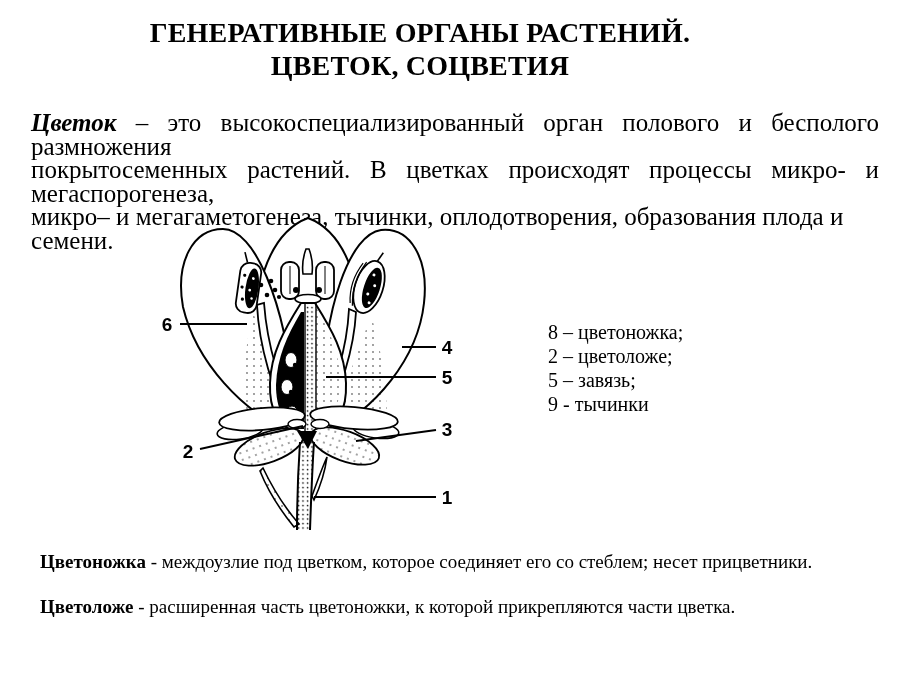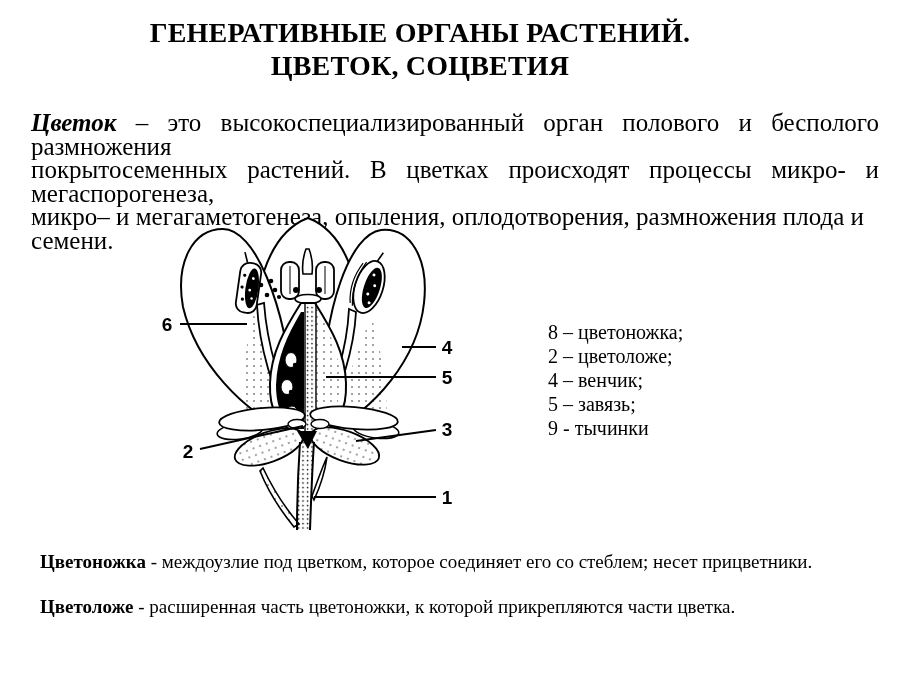--- a/index.html
+++ b/index.html
@@ -39,21 +39,21 @@
 <body>
 
 <div class="title">
   <div>ГЕНЕРАТИВНЫЕ ОРГАНЫ РАСТЕНИЙ.</div>
   <div>ЦВЕТОК, СОЦВЕТИЯ</div>
 </div>
 
 <div class="intro">
   <div class="just-line"><span class="term">Цветок</span><span> – это высокоспециализированный орган полового и бесполого размножения</span></div>
   <div class="just-line">покрытосеменных растений. В цветках происходят процессы микро- и мегаспорогенеза,</div>
-  <div>микро– и мегагаметогенеза, опыления, оплодотворения, размножения плода и семени.</div>
+  <div>микро– и мегагаметогенеза, тычинки, оплодотворения, образования плода и семени.</div>
 </div>
 
 <svg class="diagram" width="345" height="335" viewBox="140 205 345 335">
   <defs>
     <pattern id="stipL" patternUnits="userSpaceOnUse" width="7" height="7">
       <circle cx="2" cy="2" r="0.7" fill="#000"></circle>
     </pattern>
     <pattern id="stipD" patternUnits="userSpaceOnUse" width="4.5" height="4.5">
       <circle cx="1.5" cy="1.5" r="0.8" fill="#000"></circle>
     </pattern>
@@ -177,21 +177,20 @@
   <text class="num" text-anchor="middle" x="447" y="354">4</text>
   <text class="num" text-anchor="middle" x="447" y="384">5</text>
   <text class="num" text-anchor="middle" x="447" y="436">3</text>
   <text class="num" text-anchor="middle" x="188" y="458">2</text>
   <text class="num" text-anchor="middle" x="447" y="504">1</text>
 </svg>
 
 <div class="legend">
   <div>8 – цветоножка;</div>
   <div>2 – цветоложе;</div>
-  <div>4 – венчик;</div>
   <div>5 – завязь;</div>
   <div>9 - тычинки</div>
 </div>
 
 <div class="definition" id="def-pedicel">
   <span class="term">Цветоножка</span><span> - междоузлие под цветком, которое соединяет его со стеблем; несет прицветники.</span>
 </div>
 
 <div class="definition" id="def-receptacle">
   <span class="term">Цветоложе</span><span> - расширенная часть цветоножки, к которой прикрепляются части цветка.</span>

